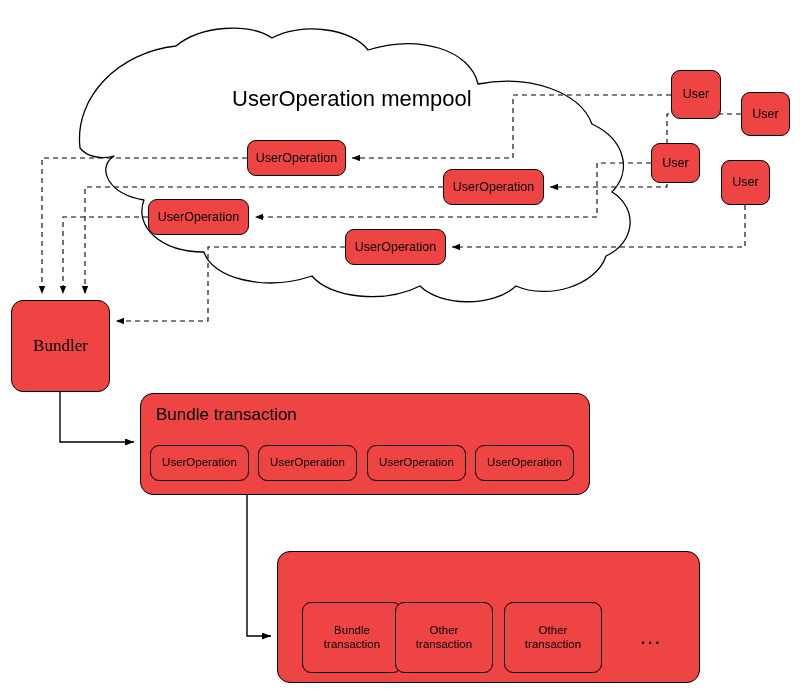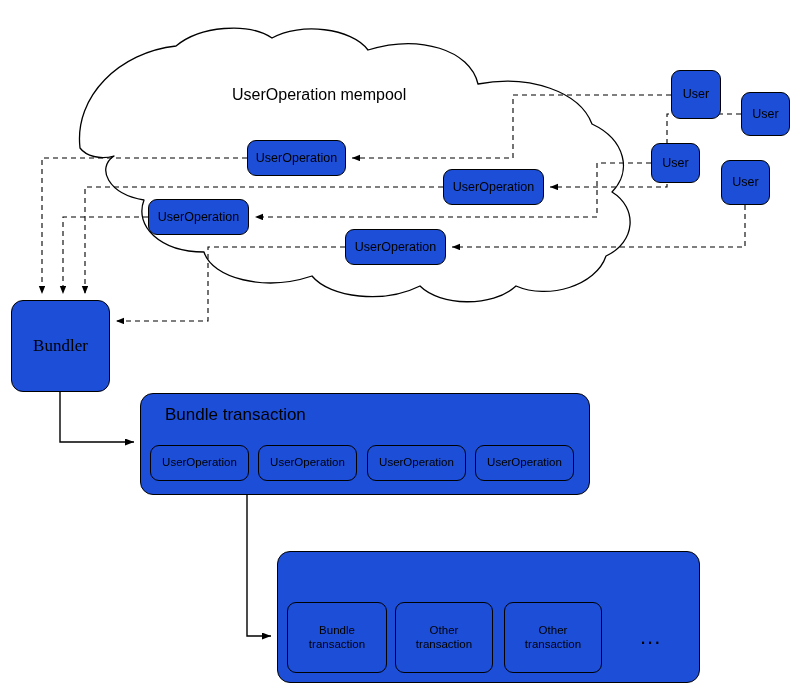--- a/index.html
+++ b/index.html
@@ -23,21 +23,21 @@
     position: absolute;
     left: 0;
     top: 0;
     width: 800px;
     height: 691px;
   }
   .node {
     position: absolute;
     box-sizing: border-box;
     border: 1px solid #000000;
-    background: #1d4ed8;
+    background: #ef4444;
     display: flex;
     align-items: center;
     justify-content: center;
     text-align: center;
     line-height: 1.15;
   }
 
   .op-box {
     font-size: 12.5px;
     border-radius: 9px;
@@ -51,33 +51,32 @@
     border-radius: 12px;
   }
   .container-box {
     display: block;
     border-radius: 13px;
   }
   .container-title {
     position: absolute;
     font-size: 17px;
     white-space: nowrap;
-    margin-left: 9px;
   }
   .tx-box {
     font-size: 11.5px;
     border-radius: 9px;
   }
   .blk-box {
     font-size: 11.5px;
     border-radius: 9px;
   }
   .cloud-title {
     position: absolute;
-    font-size: 16px;
+    font-size: 22px;
     white-space: nowrap;
   }
   .ellipsis {
     position: absolute;
     font-size: 22px;
     letter-spacing: 1px;
     color: #000;
   }
 </style>
 </head>
@@ -185,21 +184,21 @@
     <div class="node tx-box" style="left:226px; top:51px; width:99px; height:36px;">
       <span>UserOperation</span>
     </div>
     <div class="node tx-box" style="left:334px; top:51px; width:99px; height:36px;">
       <span>UserOperation</span>
     </div>
   </div>
 
   <div class="node container-box" style="left:277px; top:551px; width:423px; height:132px;">
 
-    <div class="node blk-box" style="left:9px; top:50px; width:100px; height:71px; flex-direction:column;">
+    <div class="node blk-box" style="left:24px; top:50px; width:100px; height:71px; flex-direction:column;">
       <span>Bundle</span>
       <span>transaction</span>
     </div>
 
     <div class="node blk-box" style="left:117px; top:50px; width:98px; height:71px; flex-direction:column;">
       <span>Other</span>
       <span>transaction</span>
     </div>
 
     <div class="node blk-box" style="left:226px; top:50px; width:98px; height:71px; flex-direction:column;">

